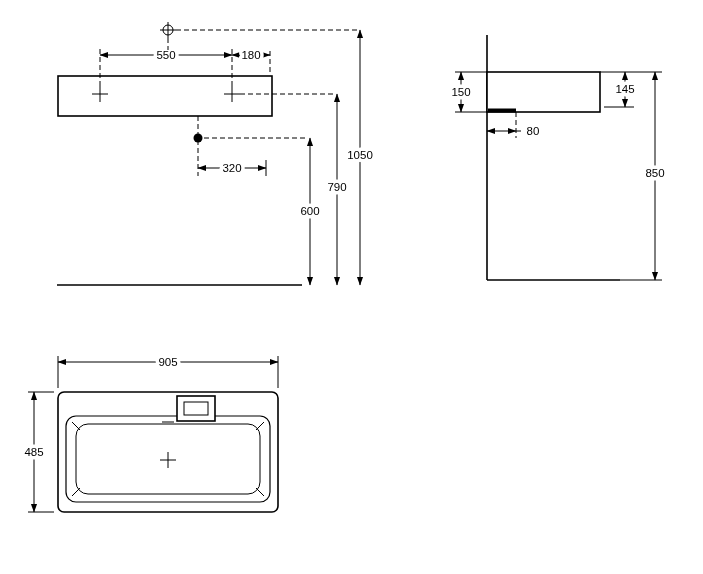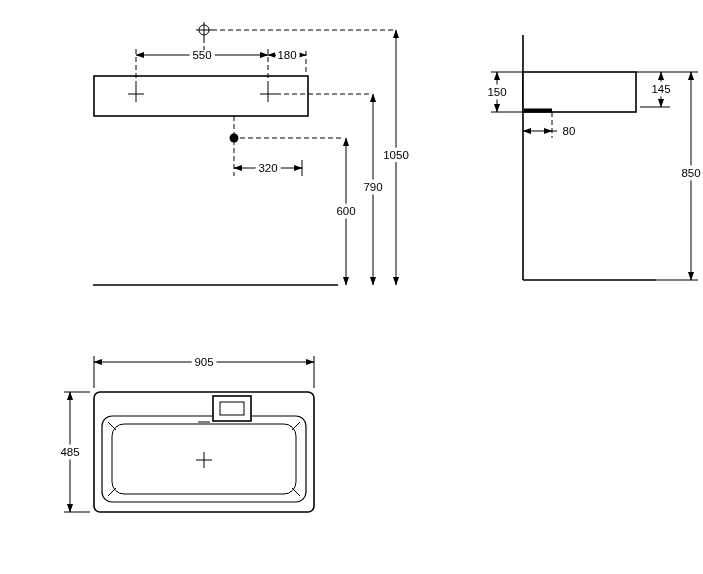--- a/index.html
+++ b/index.html
@@ -6,21 +6,20 @@
     margin: 0;
     padding: 0;
     background: #ffffff;
   }
   .canvas {
     position: relative;
     width: 642px;
     height: 574px;
     background: #ffffff;
     font-family: "Liberation Sans", sans-serif;
-    margin-left: 36px;
   }
   svg { display: block; }
 
   
   .outline { stroke: #000; stroke-width: 1.6; fill: none; }
   .outline-fill { stroke: #000; stroke-width: 1.6; fill: #fff; }
   .thin { stroke: #000; stroke-width: 1; fill: none; }
   .med  { stroke: #000; stroke-width: 1.2; fill: none; }
   .dash { stroke: #000; stroke-width: 1; fill: none; stroke-dasharray: 5 3; }
   .thick { stroke: #000; stroke-width: 4; fill: none; }

